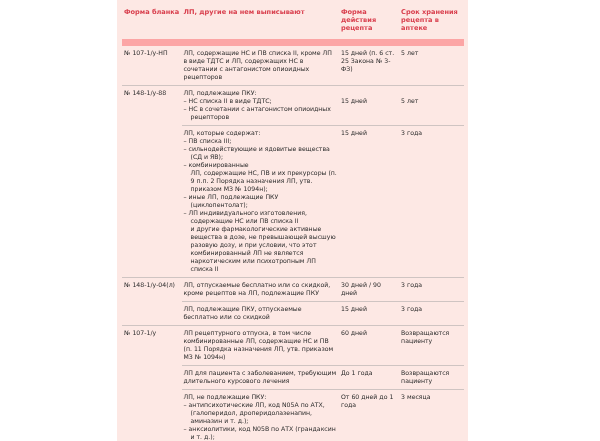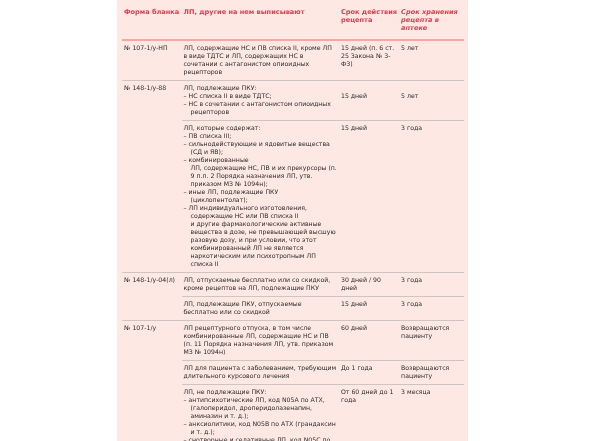--- a/index.html
+++ b/index.html
@@ -8,40 +8,40 @@
     .panel { position: absolute; left: 117px; top: 0; width: 351px; height: 441px;
              background: #fde8e4; }
     table { position: absolute; left: 122px; top: 8px; width: 342px; border-collapse: collapse;
             font-size: 6.2px; line-height: 8px; color: #2b2b2b; }
     th { color: #d9414f; font-weight: bold; text-align: left; vertical-align: top;
          padding: 0 2px 6px 2px; font-size: 6.6px; line-height: 8.2px; }
     td { vertical-align: top; padding: 3px 2px 4px 2px; }
     .c1 { width: 58px; }
     .c2 { width: 160px; }
     .c3 { width: 58px; }
-    .c4 { width: 62px; font-style: italic; }
-    tr.head th { border-bottom: 2px solid #fca5a5; }
+    .c4 { width: 62px; }
+    tr.head th { border-bottom: 7px solid #fca5a5; }
     tr.grp td { border-top: 1px solid #cfc4c2; }
     tr.sub td.b { border-top: 1px solid #cfc4c2; }
     tr.last td { border-bottom: 1px solid #cfc4c2; }
     .li { display: block; padding-left: 7px; text-indent: -7px; }
     .line { display: block; }
     .ind { display: block; padding-left: 7px; }
   </style>
 </head>
 <body>
 
 <div class="panel"></div>
 
 <table>
   <thead>
     <tr class="head">
       <th class="c1">Форма бланка</th>
       <th class="c2">ЛП, другие на нем выписывают</th>
-      <th class="c3">Срок действия рецепта</th>
+      <th class="c3">Форма действия рецепта</th>
       <th class="c4">Срок хранения рецепта в аптеке</th>
     </tr>
   </thead>
   <tbody>
 
     <tr>
       <td>№ 107-1/у-НП</td>
       <td>
           <span class="line">ЛП, содержащие НС и ПВ списка II, кроме ЛП в виде ТДТС и ЛП, содержащих НС в сочетании с антагонистом опиоидных рецепторов</span>
         </td>

